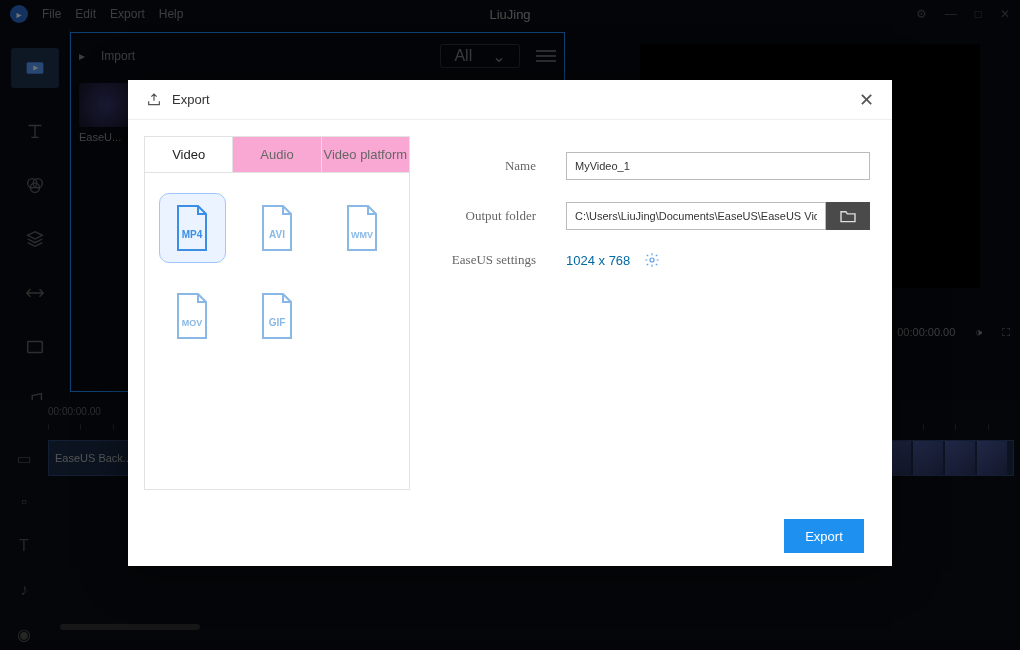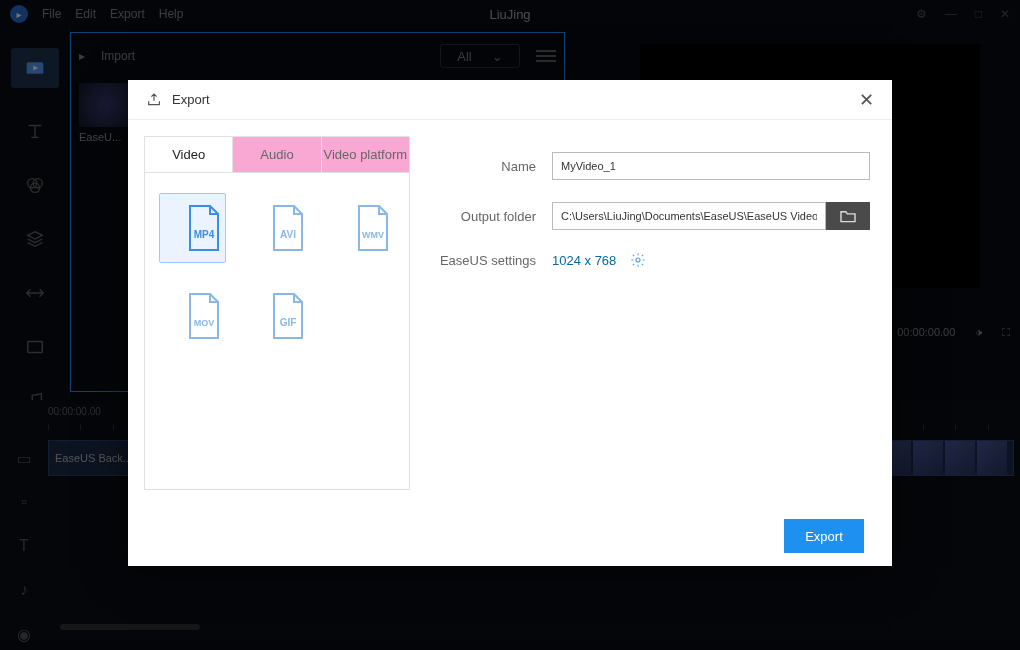--- a/index.html
+++ b/index.html
@@ -12,21 +12,21 @@
   .win-controls { margin-left:auto; display:flex; gap:18px; color:#555; font-size:12px; }
 
   
   .left-rail { position:absolute; left:0; top:28px; width:70px; height:370px; border-right:1px solid #181b24; display:flex; flex-direction:column; align-items:center; padding-top:20px; gap:32px; }
   .rail-icon { width:24px; height:24px; color:#555; display:flex; align-items:center; justify-content:center; }
   .rail-icon.active { background:#1f3350; padding:10px 14px; border-radius:3px; width:auto; height:auto; }
 
   
   .media-panel { position:absolute; left:70px; top:32px; width:495px; height:360px; border:1px solid #2090ff; padding:8px; }
   .media-top { display:flex; align-items:center; gap:16px; height:30px; font-size:12px; color:#888; }
-  .filter-select { margin-left:auto; width:80px; height:24px; border:1px solid #333; border-radius:3px; display:flex; align-items:center; justify-content:center; gap:20px; font-size:13px; }
+  .filter-select { margin-left:auto; width:80px; height:24px; border:1px solid #333; border-radius:3px; display:flex; align-items:center; justify-content:center; gap:20px; font-size:16px; }
   .list-toggle { width:20px; height:20px; display:flex; flex-direction:column; justify-content:center; gap:3px; }
   .list-toggle span { height:2px; background:#666; }
   .thumb { width:72px; height:44px; background:#1a1c30; margin-top:12px; border-radius:2px; position:relative; overflow:hidden; }
   .thumb::after { content:""; position:absolute; inset:0; background: radial-gradient(circle at 40% 50%, #3b3b7a 0%, #1a1c30 70%); }
   .thumb-label { font-size:11px; color:#999; margin-top:4px; }
 
   
   .preview { position:absolute; left:640px; top:44px; width:340px; height:244px; background:#000; }
   .preview-controls { position:absolute; left:580px; top:312px; width:430px; height:40px; display:flex; align-items:center; gap:20px; font-size:11px; color:#888; }
   .preview-controls .spacer { flex:1; }
@@ -55,28 +55,28 @@
   .dlg-body { flex:1; display:flex; padding:16px; gap:16px; }
 
   .tabs { display:flex; border:1px solid #e2e2e2; border-bottom:none; height:36px; font-size:13px; color:#666; width:266px; }
   .tab { flex:1; display:flex; align-items:center; justify-content:center; border-right:1px solid #e2e2e2; cursor:pointer; }
   .tab:last-child { border-right:none; }
   .tab.active { color:#222; background:#fff; }
   .tab:not(.active){ background:#f9a8d4; }
 
   .format-pane { width:266px; display:flex; flex-direction:column; }
   .format-grid { border:1px solid #e2e2e2; flex:1; padding:14px; display:grid; grid-template-columns:repeat(3,1fr); grid-auto-rows:76px; gap:12px 18px; align-content:start; }
-  .format-item { border:1px solid transparent; display:flex; align-items:center; justify-content:flex-end; cursor:pointer; border-radius:2px;margin-top:6px; }
+  .format-item { border:1px solid transparent; display:flex; align-items:center; justify-content:center; cursor:pointer; border-radius:10px;margin-top:6px; }
   .format-item.selected { border-color:#9ec8ff; background:#eaf3ff; }
   .file-icon { width:42px; height:48px; position:relative; }
   .file-icon svg { width:100%; height:100%; }
 
   .settings-pane { flex:1; padding:16px 6px 0 10px; font-size:13px; color:#555; }
   .row { display:flex; align-items:center; margin-bottom:22px; }
-  .row label { width:100px; text-align:right; margin-right:16px; color:#666; }
+  .row label { width:100px; text-align:right; margin-right:30px; color:#666;font-family:Liberation Serif, serif; }
   .row input[type=text] { flex:1; height:28px; border:1px solid #bbb; padding:0 8px; font-size:11px; color:#333; }
   .browse-btn { width:44px; height:28px; background:#4a4a4a; display:flex; align-items:center; justify-content:center; }
   .row .value { color:#0369a1; }
   .gear { margin-left:14px; color:#5aa0e6; }
 
   .dlg-footer { height:60px; display:flex; align-items:center; justify-content:flex-end; padding:0 28px; }
   .export-btn { width:80px; height:34px; background:#1e90f0; color:#fff; border:none; font-size:13px; cursor:pointer; }
 
   svg { display:block; }
 </style>

